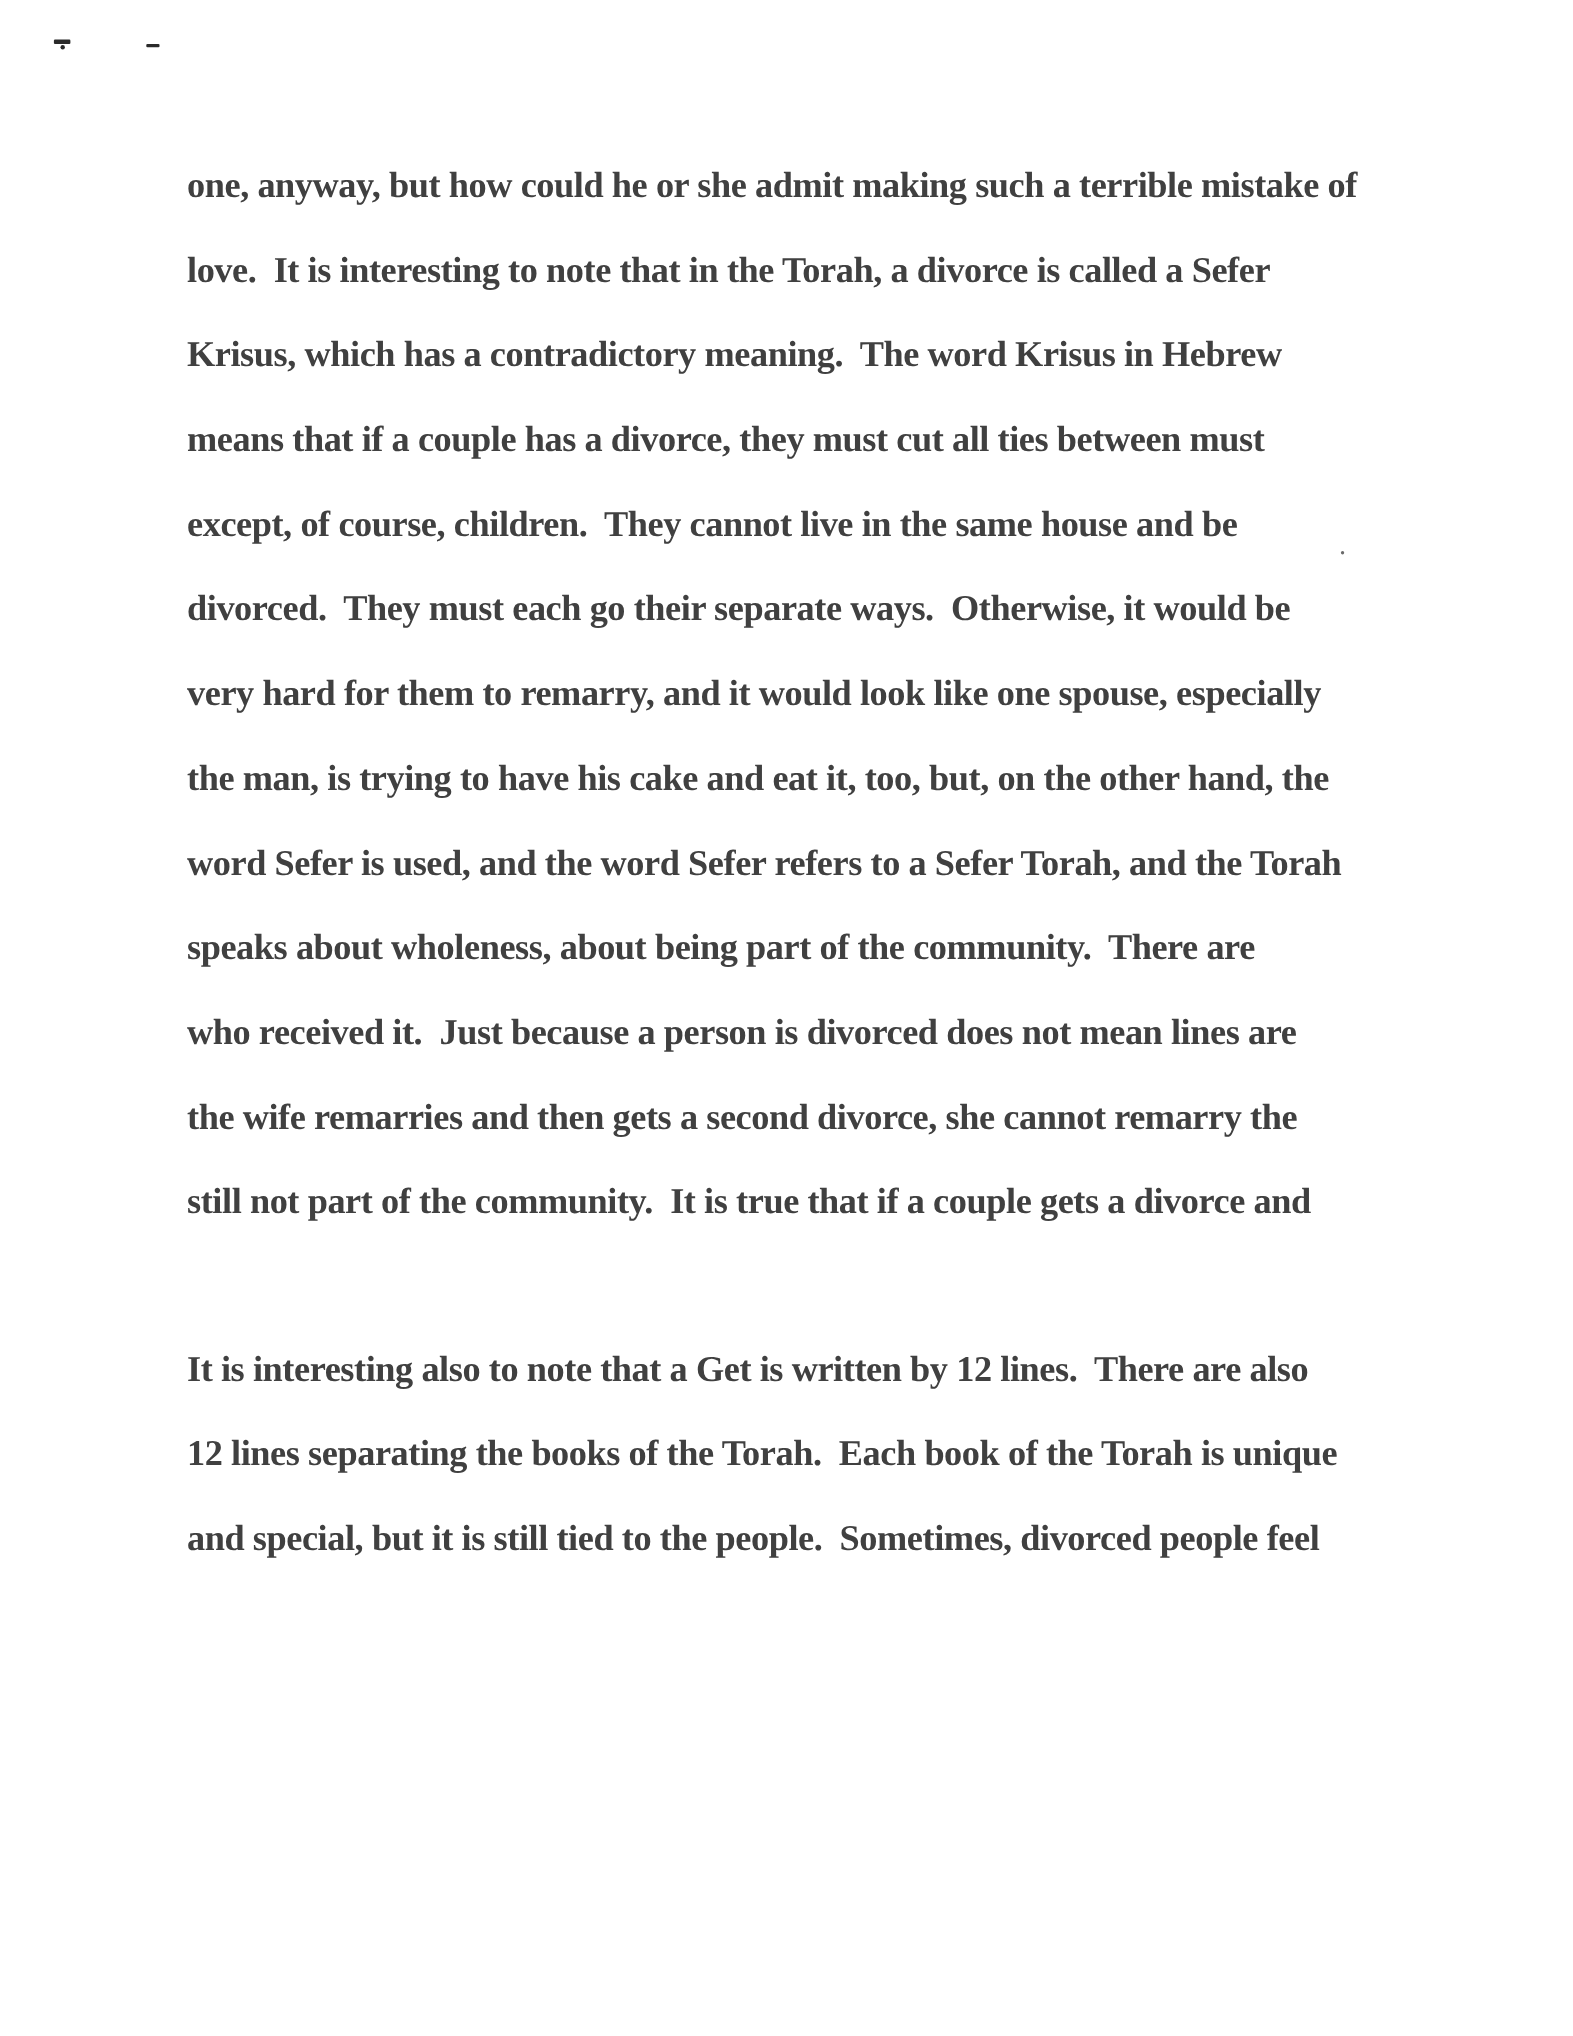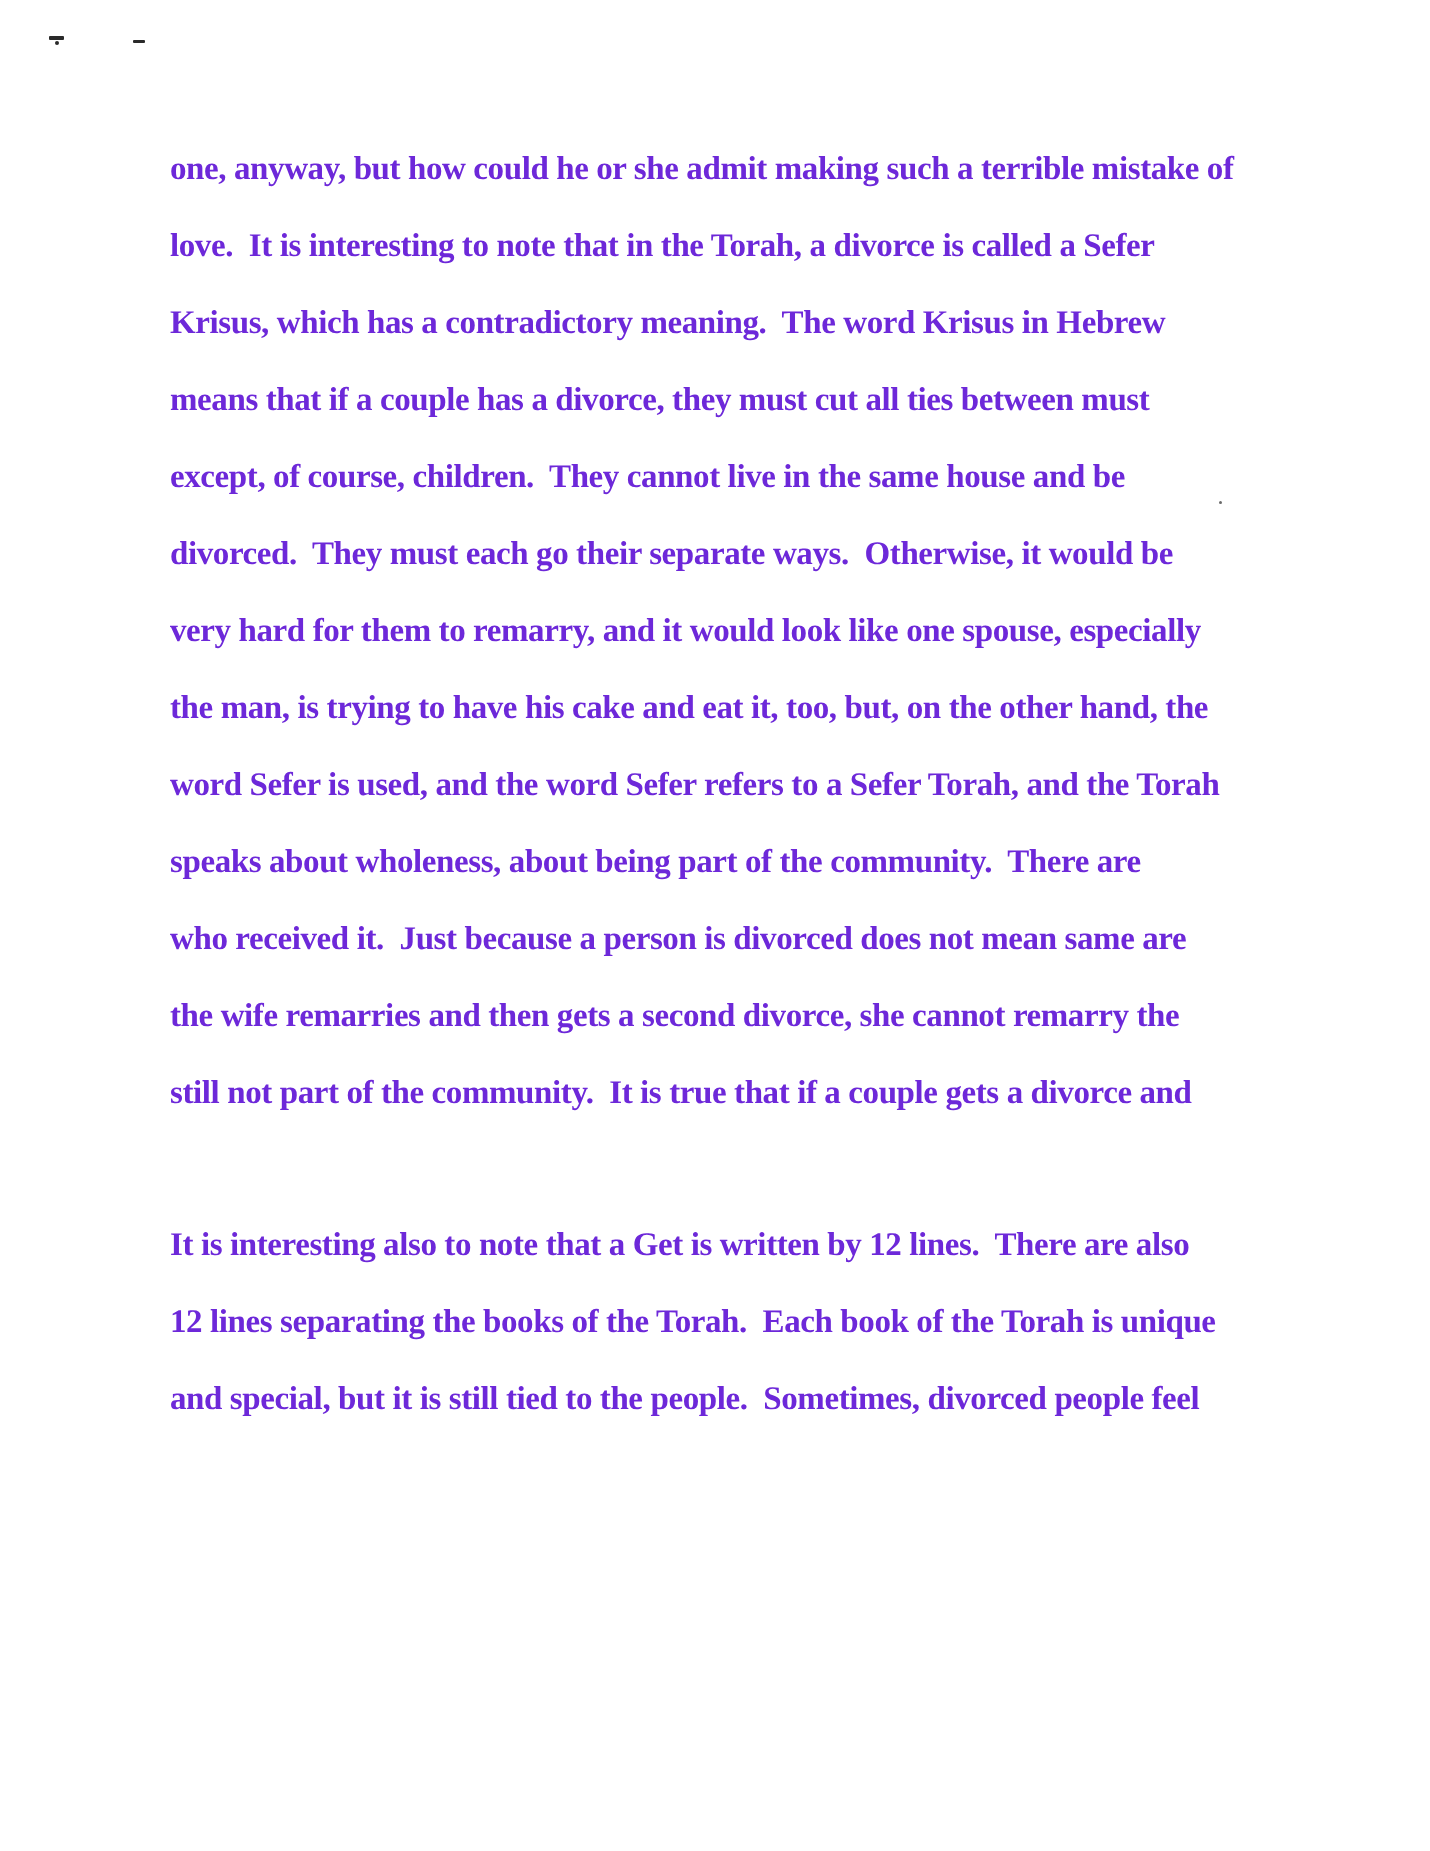--- a/index.html
+++ b/index.html
@@ -29,21 +29,21 @@
   .paragraph.second {
     margin-top: 75px;
   }
   .text-line {
     height: 77px;
     line-height: 77px;
     font-size: 33px;
     font-weight: 600;
     letter-spacing: -0.4px;
     white-space: pre;
-    color: #6d28d9;
+    color: #404040;
     
     text-rendering: geometricPrecision;
   }
   .artifact {
     position: absolute;
     background: #2a2a2a;
   }
   .artifact.dash-1 {
     left: 49px;
     top: 36px;
@@ -90,21 +90,21 @@
       <div class="text-line">one, anyway, but how could he or she admit making such a terrible mistake of</div>
       <div class="text-line">love.  It is interesting to note that in the Torah, a divorce is called a Sefer</div>
       <div class="text-line">Krisus, which has a contradictory meaning.  The word Krisus in Hebrew</div>
       <div class="text-line">means that if a couple has a divorce, they must cut all ties between must</div>
       <div class="text-line">except, of course, children.  They cannot live in the same house and be</div>
       <div class="text-line">divorced.  They must each go their separate ways.  Otherwise, it would be</div>
       <div class="text-line">very hard for them to remarry, and it would look like one spouse, especially</div>
       <div class="text-line">the man, is trying to have his cake and eat it, too, but, on the other hand, the</div>
       <div class="text-line">word Sefer is used, and the word Sefer refers to a Sefer Torah, and the Torah</div>
       <div class="text-line">speaks about wholeness, about being part of the community.  There are</div>
-      <div class="text-line">who received it.  Just because a person is divorced does not mean same are</div>
+      <div class="text-line">who received it.  Just because a person is divorced does not mean lines are</div>
       <div class="text-line">the wife remarries and then gets a second divorce, she cannot remarry the</div>
       <div class="text-line">still not part of the community.  It is true that if a couple gets a divorce and</div>
     </div>
 
     <div class="paragraph second">
       <div class="text-line">It is interesting also to note that a Get is written by 12 lines.  There are also</div>
       <div class="text-line">12 lines separating the books of the Torah.  Each book of the Torah is unique</div>
       <div class="text-line">and special, but it is still tied to the people.  Sometimes, divorced people feel</div>
     </div>
 

